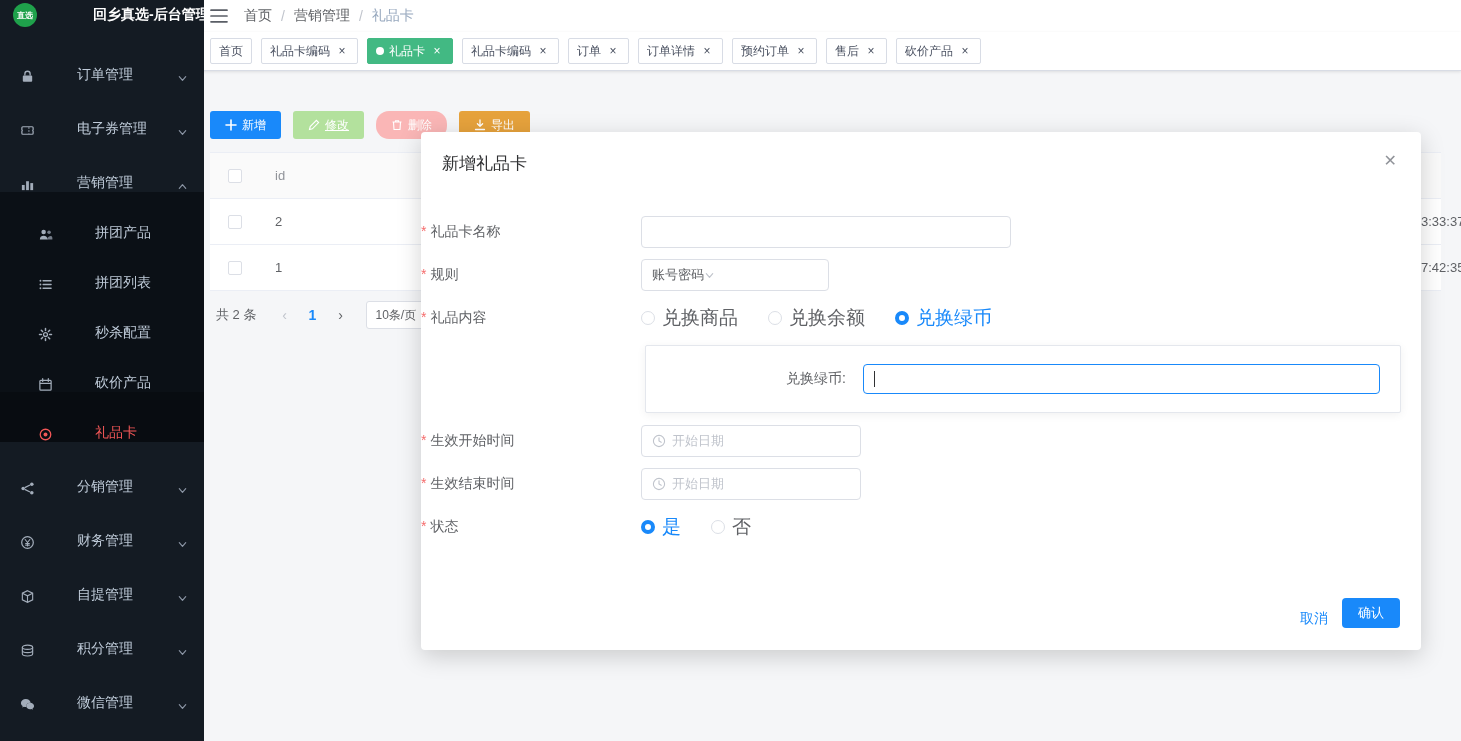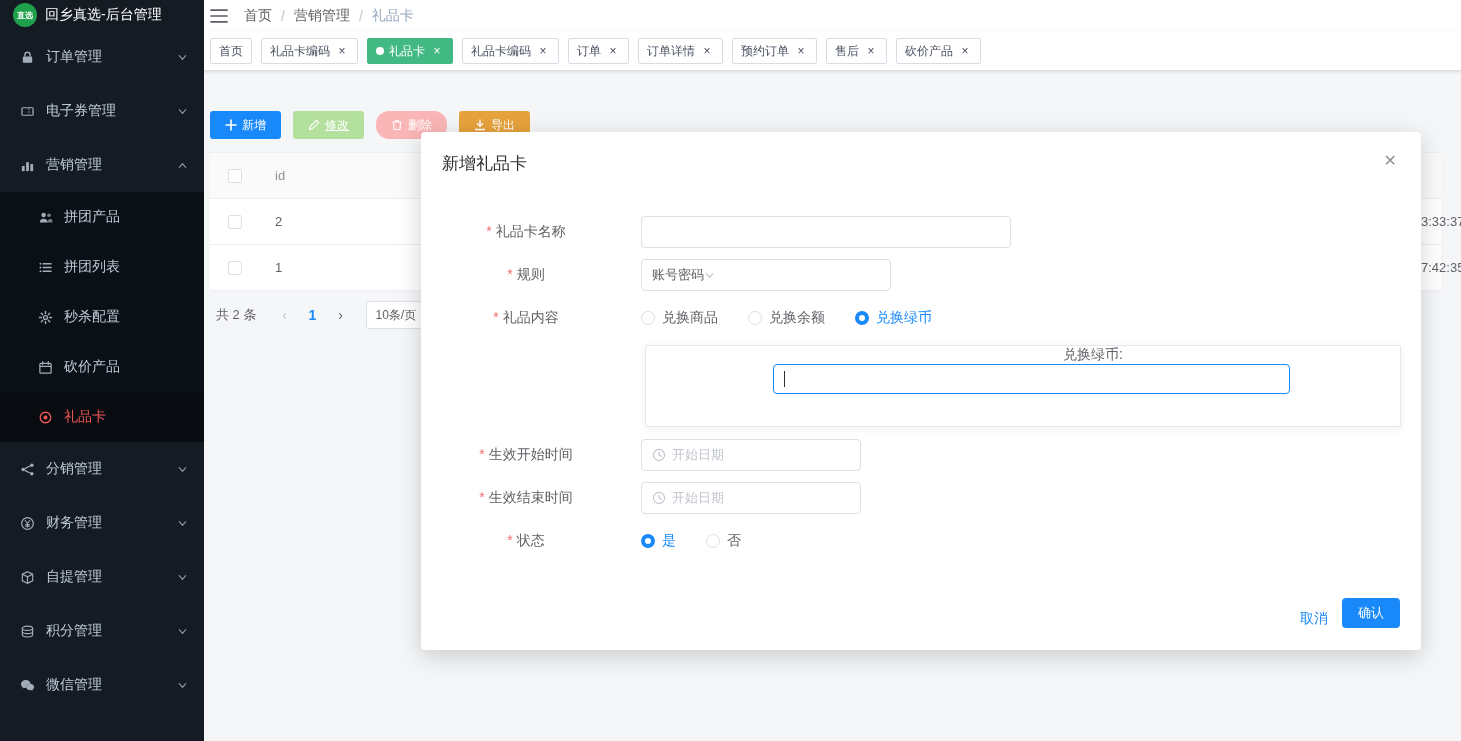--- a/index.html
+++ b/index.html
@@ -11,22 +11,22 @@
   html,body{width:1461px;height:741px;overflow:hidden;background:#f5f6f8;
     font-family:"Liberation Sans","DejaVu Sans",sans-serif;}
   .icon{display:inline-block;}
   .icon svg{display:block;width:100%;height:100%;}
 
   
   .sidebar{position:absolute;left:0;top:0;width:204px;height:741px;background:#141b23;z-index:5;overflow:hidden;}
   .logo{height:30px;display:flex;align-items:center;gap:8px;padding-left:13px;}
   .logo-badge{width:24px;height:24px;border-radius:50%;background:#1fa14b;color:#fff;font-size:8px;font-weight:bold;
     display:flex;align-items:center;justify-content:center;flex:0 0 auto;}
-  .logo-title{color:#fff;font-size:14px;font-weight:normal;white-space:nowrap;}
-  .menu-item{display:flex;align-items:center;color:#bfcbd9;font-size:14px;cursor:pointer;}
+  .logo-title{color:#fff;font-size:14px;font-weight:bold;white-space:nowrap;margin-left:48px;}
+  .menu-item{display:flex;align-items:flex-end;color:#bfcbd9;font-size:14px;cursor:pointer;gap:31px;}
   .menu-item.group{height:54px;padding:0 16px 0 20px;}
   .mi-icon{width:15px;height:15px;margin-right:11px;color:#a3adba;flex:0 0 auto;}
   .mi-label{flex:1;white-space:nowrap;overflow:hidden;}
   .mi-arrow{width:11px;height:11px;color:#8a94a3;}
   .mi-arrow.up{transform:rotate(180deg);}
   .submenu{background:#0b1016;}
   .submenu .menu-item{height:50px;padding:0 16px 0 38px;}
   .submenu .menu-item.active{color:var(--sidebar-active);background:#080c11;}
   .submenu .menu-item.active .mi-icon{color:var(--sidebar-active);}
 
@@ -76,36 +76,36 @@
     align-items:center;gap:10px;padding:0 8px;font-size:12px;color:#606266;cursor:pointer;}
   .sel-arrow{width:11px;height:11px;color:#c0c4cc;}
 
   
   .dialog{position:absolute;left:421px;top:132px;width:1000px;height:518px;background:#fff;border-radius:4px;
     box-shadow:0 6px 24px rgba(0,0,0,.18);z-index:10;}
   .dlg-title{position:absolute;left:21px;top:20px;font-size:17px;color:#303133;}
   .dlg-close{position:absolute;right:24px;top:21px;font-size:16px;color:#909399;cursor:pointer;line-height:1;}
   .dlg-body{position:absolute;top:84px;left:0;right:0;}
   .form-item{display:flex;align-items:center;min-height:32px;margin-bottom:11px;}
-  .fi-label{width:220px;padding-right:10px;text-align:center;font-size:14px;color:#606266;flex:0 0 auto;}
+  .fi-label{width:220px;padding-right:10px;text-align:left;font-size:14px;color:#606266;flex:0 0 auto;}
   .req{color:#f56c6c;font-style:normal;margin-right:4px;}
   .input{height:32px;border:1px solid #dcdfe6;border-radius:4px;background:#fff;display:flex;align-items:center;
     padding:0 10px;font-size:13px;color:#606266;cursor:text;}
   .w370{width:370px;}
-  .select{width:250px;justify-content:flex-start;cursor:pointer;font-family:Liberation Mono, monospace;}
+  .select{width:188px;justify-content:flex-start;cursor:pointer;font-family:Liberation Mono, monospace;}
   .date{width:220px;gap:6px;cursor:pointer;}
   .clock{width:14px;height:14px;color:#c0c4cc;flex:0 0 auto;}
   .placeholder{color:#c0c4cc;font-size:13px;}
   .radio-group{display:flex;align-items:center;}
-  .radio-item{display:flex;align-items:center;margin-right:30px;font-size:14px;color:#606266;cursor:pointer;text-align:center;}
+  .radio-item{display:flex;align-items:center;margin-right:30px;font-size:19px;color:#606266;cursor:pointer;text-align:center;}
   .radio-dot{width:14px;height:14px;border-radius:50%;border:1px solid #dcdfe6;background:#fff;margin-right:7px;flex:0 0 auto;}
   .radio-item.checked{color:var(--primary);}
   .radio-item.checked .radio-dot{border:4px solid var(--primary);}
-  .sub-panel{margin:2px 0 12px 224px;width:756px;height:82px;border:1px solid #e4e7ed;border-radius:2px;background:#fff;
-    box-shadow:0 2px 10px rgba(0,0,0,.06);display:flex;align-items:center;flex-direction:column;}
+  .sub-panel{margin:2px 0 12px 224px;width:756px;height:68px;border:1px solid #e4e7ed;border-radius:2px;background:#fff;
+    box-shadow:0 2px 10px rgba(0,0,0,.06);display:flex;align-items:center;}
   .sp-label{width:200px;text-align:right;font-size:14px;color:#606266;flex:0 0 auto;}
   .sp-input{margin-left:17px;width:517px;height:30px;border:1px solid var(--primary);border-radius:4px;display:flex;
     align-items:center;padding:0 10px;cursor:text;}
   .caret{width:1px;height:16px;background:#303133;animation:blink 1.1s steps(2,start) infinite;}
   @keyframes blink{50%{opacity:0;}}
   .dlg-footer{position:absolute;right:21px;bottom:22px;display:flex;align-items:flex-end;gap:14px;}
   .btn-cancel{color:var(--primary);font-size:14px;cursor:pointer;}
   .btn-confirm{height:30px;padding:0 16px;background:var(--primary);color:#fff;border:none;border-radius:4px;
     font-size:13px;cursor:pointer;font-family:inherit;}
 </style>

